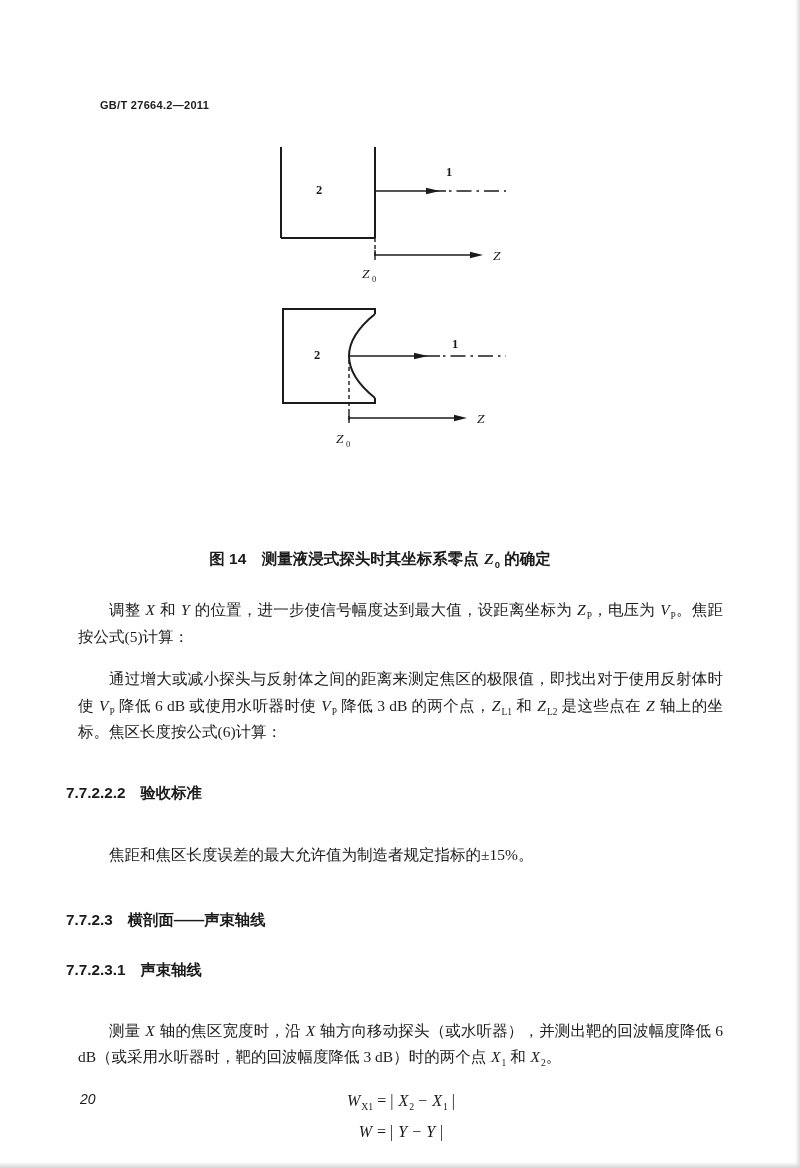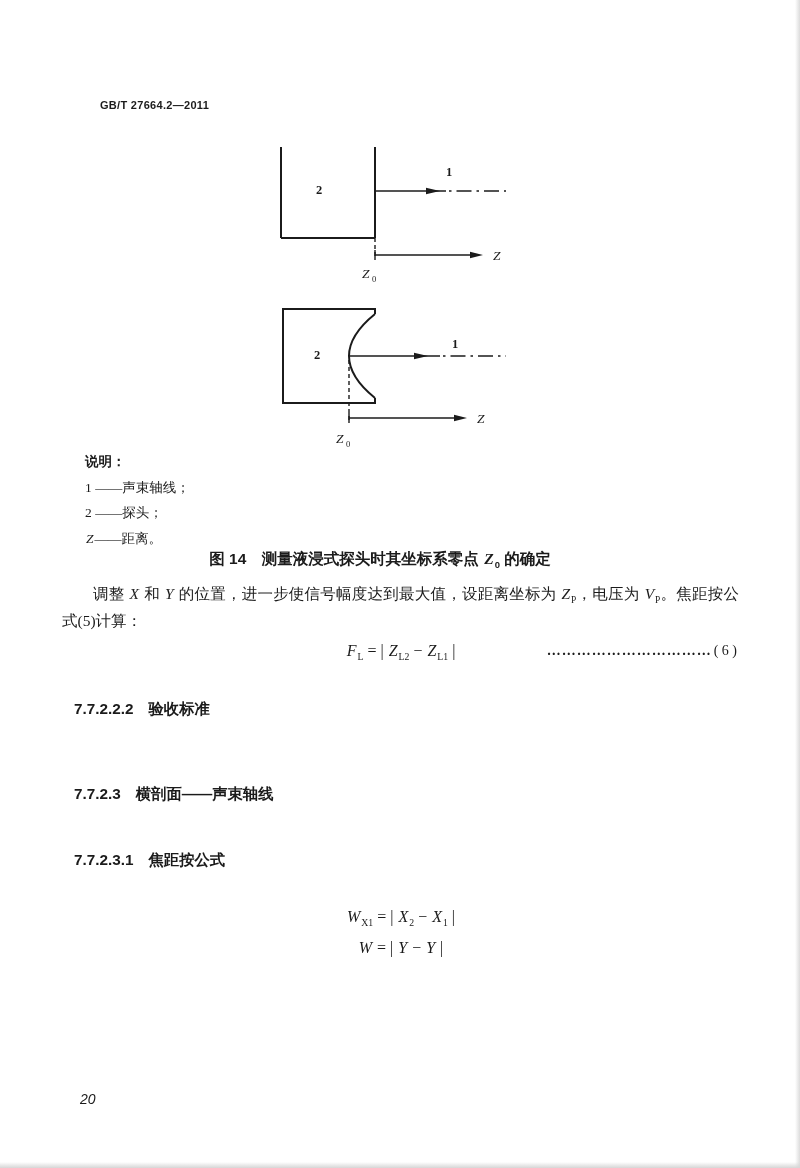--- a/index.html
+++ b/index.html
@@ -27,31 +27,31 @@
   .legend{position:absolute;left:85px;top:449px;font-size:13.5px;line-height:25.5px;}
   .legend-title{font-weight:bold;font-family:"Liberation Sans",sans-serif;}
   .caption{
     position:absolute;left:0;top:549px;width:760px;text-align:center;
     font-family:"Liberation Sans",sans-serif;font-weight:bold;font-size:15.5px;
   }
   .bodytxt{
     position:absolute;left:62px;top:581px;width:677px;
     font-size:15.5px;line-height:26.5px;text-align:justify;
   }
-  .p{text-indent:31px;margin:0;}
+  .p{text-indent:31px;margin:16px;}
   .var{font-style:italic;font-family:"Liberation Serif",serif;padding:0 1px;}
   sub{font-size:61%;line-height:0;}
   .formula-row{position:relative;text-align:center;text-indent:0;
     margin:3px 0 5px;font-size:16px;line-height:28px;}
   .formula-eq{display:inline-block;}
   .formula-right{position:absolute;right:2px;top:0;font-size:14px;}
   .formula-dots{font-weight:bold;letter-spacing:1px;}
   .formula-num{padding-left:2px;}
   .h{font-family:"Liberation Sans",sans-serif;font-weight:bold;
-     text-indent:0;margin:12px;font-size:15.3px;}
+     text-indent:0;margin:4px;font-size:15.3px;}
   .h .h-num{margin-right:15px;font-family:"Liberation Sans",sans-serif;}
   .sp14{height:14px;}
   .sp16{height:16px;}
   .sp18{height:18px;}
   .pagenum{position:absolute;left:80px;top:1091px;
     font-family:"Liberation Sans",sans-serif;font-size:14px;font-style:italic;}
 </style>
 </head>
 <body>
 
@@ -93,52 +93,45 @@
     </g>
     <polygon points="178,60 164,56.7 164,63.3" fill="#1b1b1b"></polygon>
     <polygon points="217,122 204,118.7 204,125.3" fill="#1b1b1b"></polygon>
     <text x="202" y="52" class="svg-num">1</text>
     <text x="64" y="63" class="svg-num">2</text>
     <text x="227" y="127" class="svg-var">Z</text>
     <text x="86" y="147" class="svg-var">Z</text>
     <text x="96" y="151" class="svg-sub">0</text>
   </svg>
 
-  <div class="legend">
-    <div class="legend-title">说明：</div>
-    <div>1 ——声束轴线；</div>
-    <div>2 ——探头；</div>
-    <div><span class="var">Z</span>——距离。</div>
-  </div>
 
   <div class="caption">图 14　测量液浸式探头时其坐标系零点 <span class="var">Z</span><sub>0</sub> 的确定</div>
 
   <div class="bodytxt">
 
     <p class="p">调整 <span class="var">X</span> 和 <span class="var">Y</span> 的位置，进一步使信号幅度达到最大值，设距离坐标为 <span class="var">Z</span><sub>P</sub>，电压为 <span class="var">V</span><sub>P</sub>。焦距按公式(5)计算：</p>
 
 
+    <p class="p">通过增大或减小探头与反射体之间的距离来测定焦区的极限值，即找出对于使用反射体时使 <span class="var">V</span><sub>P</sub> 降低 6 dB 或使用水听器时使 <span class="var">V</span><sub>P</sub> 降低 3 dB 的两个点，<span class="var">Z</span><sub>L1</sub> 和 <span class="var">Z</span><sub>L2</sub> 是这些点在 <span class="var">Z</span> 轴上的坐标。焦区长度按公式(6)计算：</p>
 
-    <div class="formula-row">
-      <span class="formula-eq"><span class="var">F</span><sub>L</sub> = | <span class="var">Z</span><sub>L2</sub> − <span class="var">Z</span><sub>L1</sub> |</span>
-      <span class="formula-right"><span class="formula-dots">……………………………</span><span class="formula-num">( 6 )</span></span>
-    </div>
 
     <div class="sp14"></div>
     <p class="h"><span class="h-num">7.7.2.2.2</span><span>验收标准</span></p>
     <div class="sp16"></div>
 
+    <p class="p">焦距和焦区长度误差的最大允许值为制造者规定指标的±15%。</p>
 
     <div class="sp18"></div>
     <p class="h"><span class="h-num">7.7.2.3</span><span>横剖面——声束轴线</span></p>
     <div class="sp16"></div>
 
-    <p class="h"><span class="h-num">7.7.2.3.1</span><span>焦距按公式</span></p>
+    <p class="h"><span class="h-num">7.7.2.3.1</span><span>声束轴线</span></p>
     <div class="sp14"></div>
 
+    <p class="p">测量 <span class="var">X</span> 轴的焦区宽度时，沿 <span class="var">X</span> 轴方向移动探头（或水听器），并测出靶的回波幅度降低 6 dB（或采用水听器时，靶的回波幅度降低 3 dB）时的两个点 <span class="var">X</span><sub>1</sub> 和 <span class="var">X</span><sub>2</sub>。</p>
 
     <div class="formula-row" style="margin-bottom:0;">
       <span class="formula-eq"><span class="var">W</span><sub>X1</sub> = | <span class="var">X</span><sub>2</sub> − <span class="var">X</span><sub>1</sub> |</span>
     </div>
     <div class="formula-row">
       <span class="formula-eq"><span class="var">W</span> = | <span class="var">Y</span> − <span class="var">Y</span> |</span>
       <span class="formula-right"></span>
     </div>
 
   </div>

